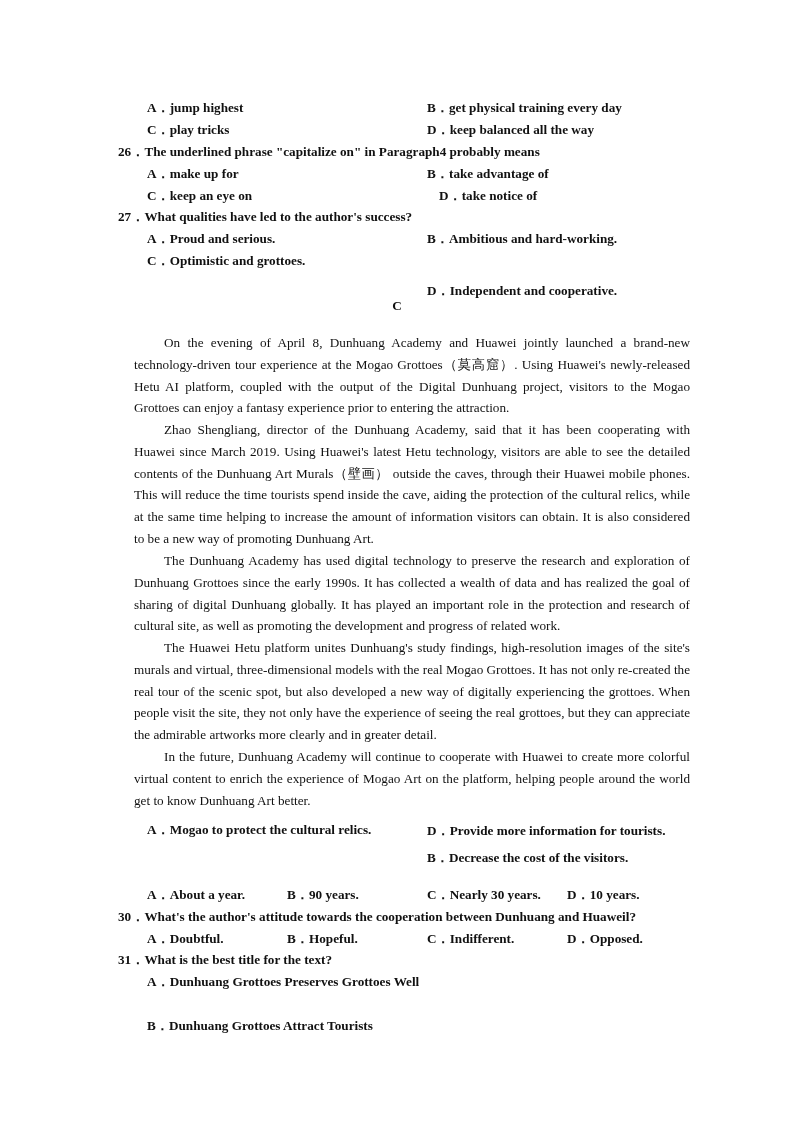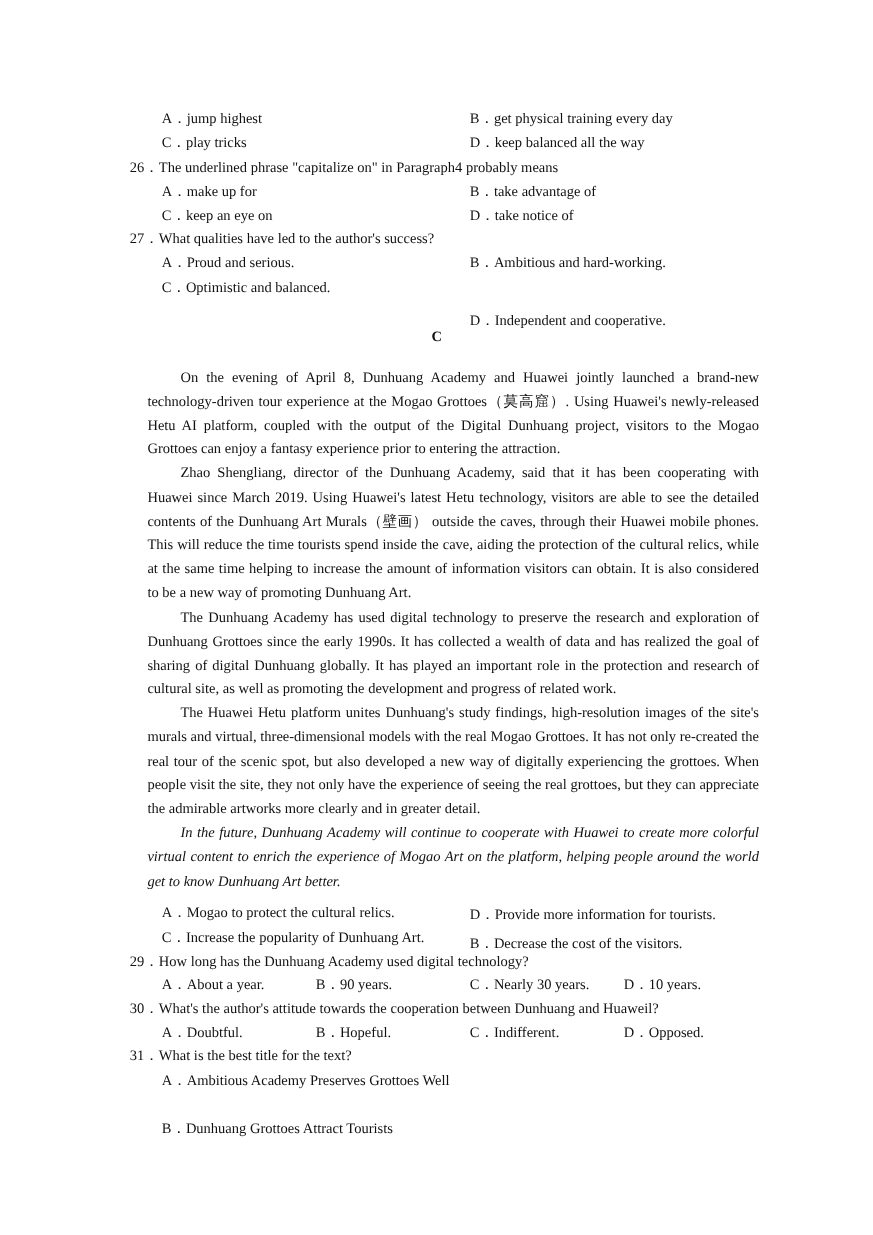--- a/index.html
+++ b/index.html
@@ -21,20 +21,21 @@
       left: 0;
       top: 0;
       width: 794px;
       height: 1123px;
     }
     .line {
       position: absolute;
       white-space: nowrap;
       line-height: 16px;
       height: 16px;
+      font-weight: bold;
     }
     .qnum {
       left: 118px;
     }
     .col1 { left: 147px; }
     .col2 { left: 287px; }
     .col3 { left: 427px; }
     .col4 { left: 567px; }
     .section-title {
       position: absolute;
@@ -61,50 +62,48 @@
 
   <div class="line col1" style="top:100px;">A．jump highest</div>
   <div class="line col3" style="top:100px;">B．get physical training every day</div>
   <div class="line col1" style="top:122px;">C．play tricks</div>
   <div class="line col3" style="top:122px;">D．keep balanced all the way</div>
 
   <div class="line qnum" style="top:144px;">26．The underlined phrase "capitalize on" in Paragraph4 probably means</div>
   <div class="line col1" style="top:166px;">A．make up for</div>
   <div class="line col3" style="top:166px;text-align:right;">B．take advantage of</div>
   <div class="line col1" style="top:188px;">C．keep an eye on</div>
-  <div class="line col3" style="top:188px;">D．take notice of</div>
+  <div class="line col3" style="top:188px;margin-left:12px;">D．take notice of</div>
 
   <div class="line qnum" style="top:209px;">27．What qualities have led to the author's success?</div>
   <div class="line col1" style="top:231px;">A．Proud and serious.</div>
   <div class="line col3" style="top:231px;">B．Ambitious and hard-working.</div>
-  <div class="line col1" style="top:253px;">C．Optimistic and balanced.</div>
+  <div class="line col1" style="top:253px;">C．Optimistic and grottoes.</div>
   <div class="line col3" style="top:253px;margin-top:30px;">D．Independent and cooperative.</div>
 
   <div class="section-title" style="top:298px;">C</div>
 
   <p class="para" style="top:316px;">On the evening of April 8, Dunhuang Academy and Huawei jointly launched a brand-new technology-driven tour experience at the Mogao Grottoes（莫高窟）.   Using Huawei's newly-released Hetu AI platform, coupled with the output of the Digital Dunhuang project, visitors to the Mogao Grottoes can enjoy a fantasy experience prior to entering the attraction.</p>
   <p class="para" style="top:403px;">Zhao Shengliang, director of the Dunhuang Academy, said that it has been cooperating with Huawei since March 2019. Using Huawei's latest Hetu technology, visitors are able to see the detailed contents of the Dunhuang Art Murals（壁画）  outside the caves, through their Huawei mobile phones. This will reduce the time tourists spend inside the cave, aiding the protection of the cultural relics, while at the same time helping to increase the amount of information visitors can obtain. It is also considered to be a new way of promoting Dunhuang Art.</p>
   <p class="para" style="top:534px;">The Dunhuang Academy has used digital technology to preserve the research and exploration of Dunhuang Grottoes since the early 1990s. It has collected a wealth of data and has realized the goal of sharing of digital Dunhuang globally.  It has played an important role in the protection and research of cultural site, as well as promoting the development and progress of related work.</p>
   <p class="para" style="top:621px;">The Huawei Hetu platform unites Dunhuang's study findings, high-resolution images of the site's murals and virtual, three-dimensional models with the real Mogao Grottoes. It has not only re-created the real tour of the scenic spot, but also developed a new way of digitally experiencing the grottoes. When people visit the site, they not only have the experience of seeing the real grottoes, but they can appreciate the admirable artworks more clearly and in greater detail.</p>
-  <p class="para" style="top:730px;font-style:italic;">In the future, Dunhuang Academy will continue to cooperate with Huawei to create more colorful virtual content to enrich the experience of Mogao Art on the platform, helping people around the world get to know Dunhuang Art better.</p>
+  <p class="para" style="top:730px;">In the future, Dunhuang Academy will continue to cooperate with Huawei to create more colorful virtual content to enrich the experience of Mogao Art on the platform, helping people around the world get to know Dunhuang Art better.</p>
 
   <div class="line col1" style="top:822px;">A．Mogao to protect the cultural relics.</div>
   <div class="line col3" style="top:850px;">B．Decrease the cost of the visitors.</div>
-  <div class="line col1" style="top:844px;">C．Increase the popularity of Dunhuang Art.</div>
   <div class="line col3" style="top:823px;">D．Provide more information for tourists.</div>
 
-  <div class="line qnum" style="top:866px;">29．How long has the Dunhuang Academy used digital technology?</div>
   <div class="line col1" style="top:887px;">A．About a year.</div>
   <div class="line col2" style="top:887px;">B．90 years.</div>
   <div class="line col3" style="top:887px;">C．Nearly 30 years.</div>
   <div class="line col4" style="top:887px;">D．10 years.</div>
 
   <div class="line qnum" style="top:909px;">30．What's the author's attitude towards the cooperation between Dunhuang and Huaweil?</div>
   <div class="line col1" style="top:931px;">A．Doubtful.</div>
   <div class="line col2" style="top:931px;">B．Hopeful.</div>
   <div class="line col3" style="top:931px;">C．Indifferent.</div>
   <div class="line col4" style="top:931px;">D．Opposed.</div>
 
   <div class="line qnum" style="top:952px;">31．What is the best title for the text?</div>
-  <div class="line col1" style="top:974px;">A．Ambitious Academy Preserves Grottoes Well</div>
+  <div class="line col1" style="top:974px;">A．Dunhuang Grottoes Preserves Grottoes Well</div>
   <div class="line col1" style="top:996px;margin-top:22px;">B．Dunhuang Grottoes Attract Tourists</div>
 
 </div>
 
 </body></html>

